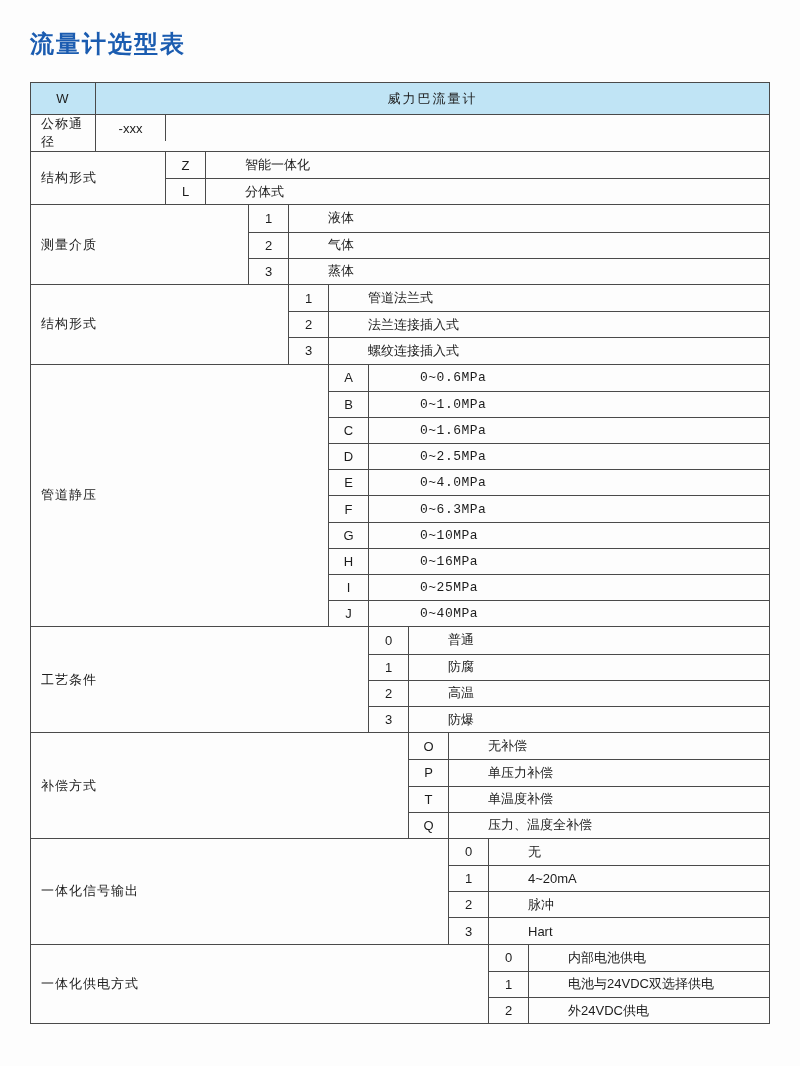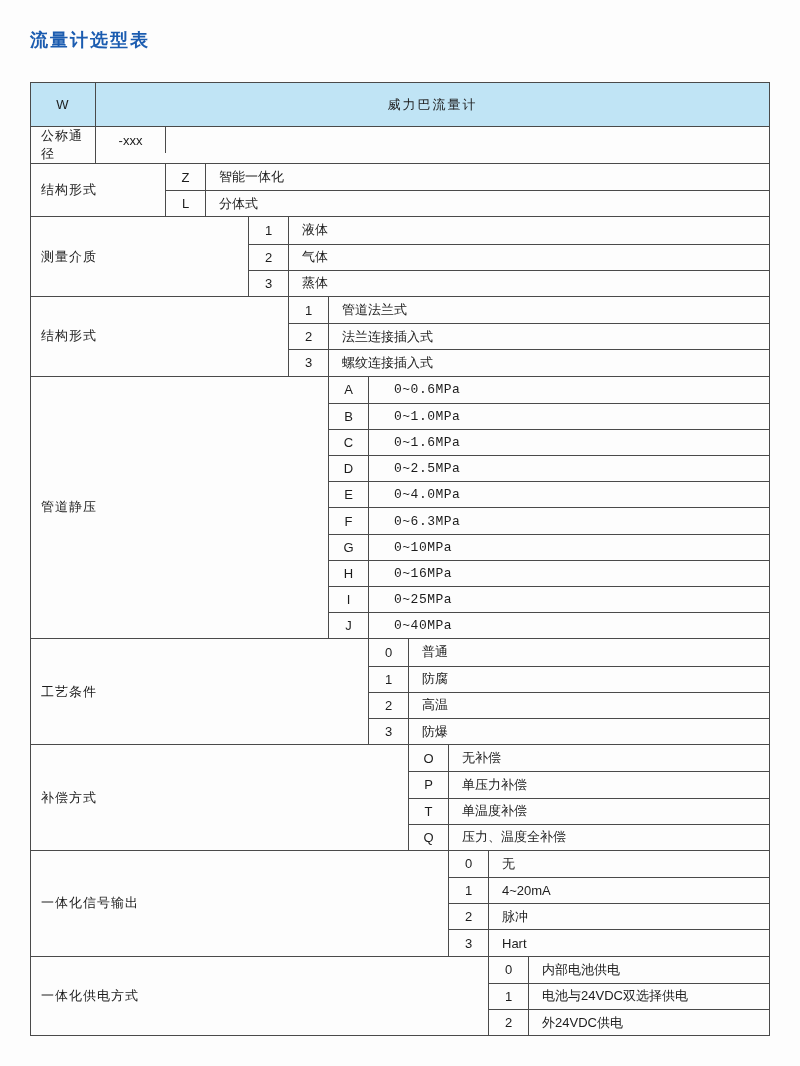--- a/index.html
+++ b/index.html
@@ -6,53 +6,53 @@
   body{
     width:800px;height:1066px;
     background:#fdfdfd;
     font-family:"Liberation Sans","DejaVu Sans",sans-serif;
     color:#1c1c1c;
     -webkit-font-smoothing:antialiased;
   }
   .page{position:relative;width:800px;height:1066px;overflow:hidden;}
   .doc-title{
     position:absolute;left:30px;top:28px;
-    font-size:18px;font-weight:bold;color:#1b5cb0;
+    font-size:24px;font-weight:bold;color:#1b5cb0;
     letter-spacing:2px;
   }
   .tbl{
     position:absolute;left:30px;top:82px;width:740px;
     border:1px solid #4a4a4a;
     box-sizing:border-box;
     background:#fdfdfd;
     font-size:13px;
   }
   .group{display:flex;box-sizing:border-box;}
   .group + .group{border-top:1px solid #4a4a4a;}
   .glabel{
     box-sizing:border-box;flex:0 0 auto;
     border-right:1px solid #4a4a4a;
     display:flex;align-items:center;
     padding-left:10px;letter-spacing:1px;
   }
   .grows{flex:1 1 auto;display:flex;flex-direction:column;min-width:0;}
-  .row{display:flex;height:26.2px;box-sizing:border-box;}
+  .row{display:flex;height:26.2px;box-sizing:border-box;gap:26px;}
   .row + .row{border-top:1px solid #4a4a4a;}
   .cell{display:flex;align-items:center;box-sizing:border-box;}
   .code{
     flex:0 0 40px;justify-content:center;
     border-right:1px solid #4a4a4a;
   }
   .desc{flex:1 1 auto;padding-left:13px;min-width:0;white-space:nowrap;}
   
   .group.hdr{background:#c0e4f5;}
   .group.hdr .glabel{flex:0 0 65px;justify-content:center;padding-left:0;}
   .group.hdr .hname{
     flex:1 1 auto;display:flex;align-items:center;justify-content:center;
-    letter-spacing:2px;height:43px;
+    letter-spacing:2px;height:31px;
   }
   
   .g0 .glabel{flex:0 0 65px;}
   .g0 .code{flex:0 0 70px;}
   .g0 .desc{padding-left:20px;}
   .g1 .glabel{flex:0 0 135px;}
   .g2 .glabel{flex:0 0 218px;}
   .g3 .glabel{flex:0 0 258px;}
   .g4 .glabel{flex:0 0 298px;font-family:Liberation Serif, serif;}
   .g4 .desc{padding-left:25px;letter-spacing:0.5px;font-family:Liberation Mono, monospace;}

